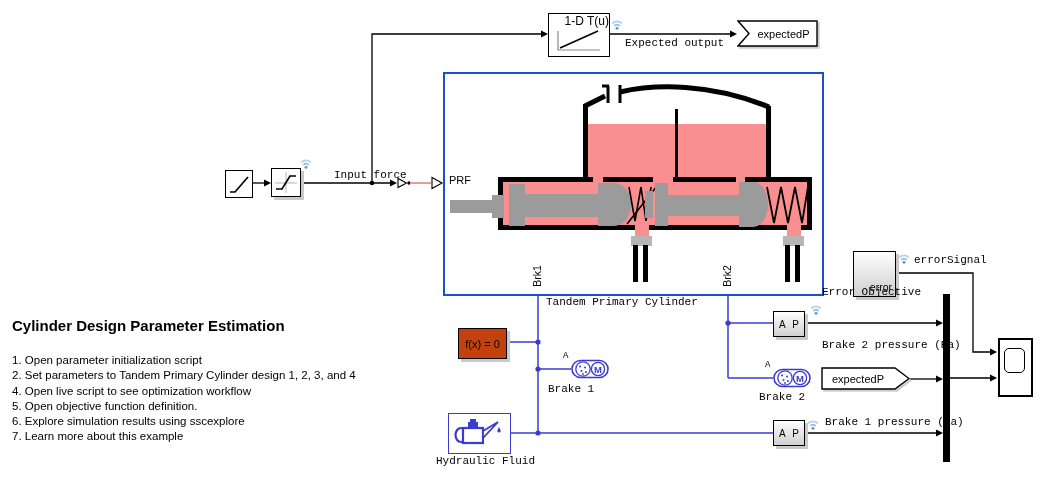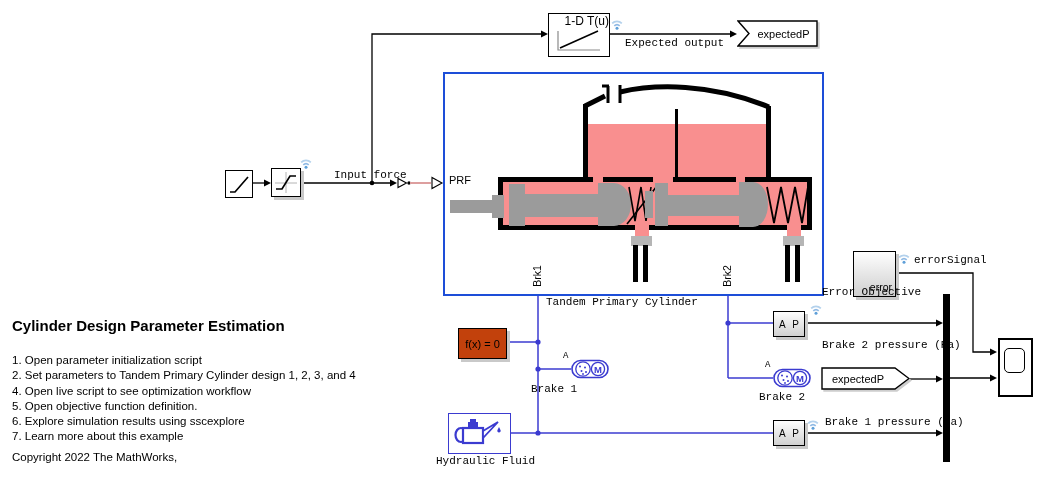--- a/index.html
+++ b/index.html
@@ -31,21 +31,21 @@
   #subsysLabel{left:546px;top:296px;width:172px;}
 
   #fx{left:458px;top:328px;width:47px;height:29px;border:1.5px solid #000;background:#c2410c;box-shadow:3px 3px 0 #c9c9c9;
       display:flex;align-items:center;justify-content:center;font-size:11px;}
   #hyd{left:448px;top:413px;width:61px;height:39px;border:1.5px solid #3b3bd0;background:#fff;}
   #hydLabel{left:436px;top:455px;width:86px;}
 
   .brakeA{position:absolute;font-size:9px;}
   #brake1Icon{left:571px;top:359px;}
   #brake1A{left:563px;top:350px;}
-  #brake1Label{left:531px;top:383px;width:60px;}
+  #brake1Label{left:548px;top:383px;width:60px;}
   #brake2Icon{left:773px;top:368px;}
   #brake2A{left:765px;top:359px;}
   #brake2Label{left:759px;top:391px;width:64px;}
 
   .apblock{width:32px;height:26px;border:1.5px solid #000;background:linear-gradient(#fefefe,#d0d0d0);
            box-shadow:3px 3px 0 #c9c9c9;box-sizing:border-box;display:flex;align-items:center;
            justify-content:space-between;padding:0 5px;font-size:10px;}
   #ap2{left:773px;top:311px;}
   #ap1{left:773px;top:420px;}
 
@@ -330,16 +330,15 @@
   <div class="lbl" id="lblBrake1P">Brake 1 pressure (Pa)</div>
 
   <div class="abs" id="annot">
     <div class="annot-title">Cylinder Design Parameter Estimation</div>
     <div class="item">1. Open parameter initialization script</div>
     <div class="item">2. Set parameters to Tandem Primary Cylinder design 1, 2, 3, and 4</div>
     <div class="item">4. Open live script to see optimization workflow</div>
     <div class="item">5. Open objective function definition.</div>
     <div class="item">6. Explore simulation results using sscexplore</div>
     <div class="item">7. Learn more about this example</div>
-    <div class="copy">Copyright 2022 The MathWorks,</div>
   </div>
 
 </div>
 
 </body></html>

